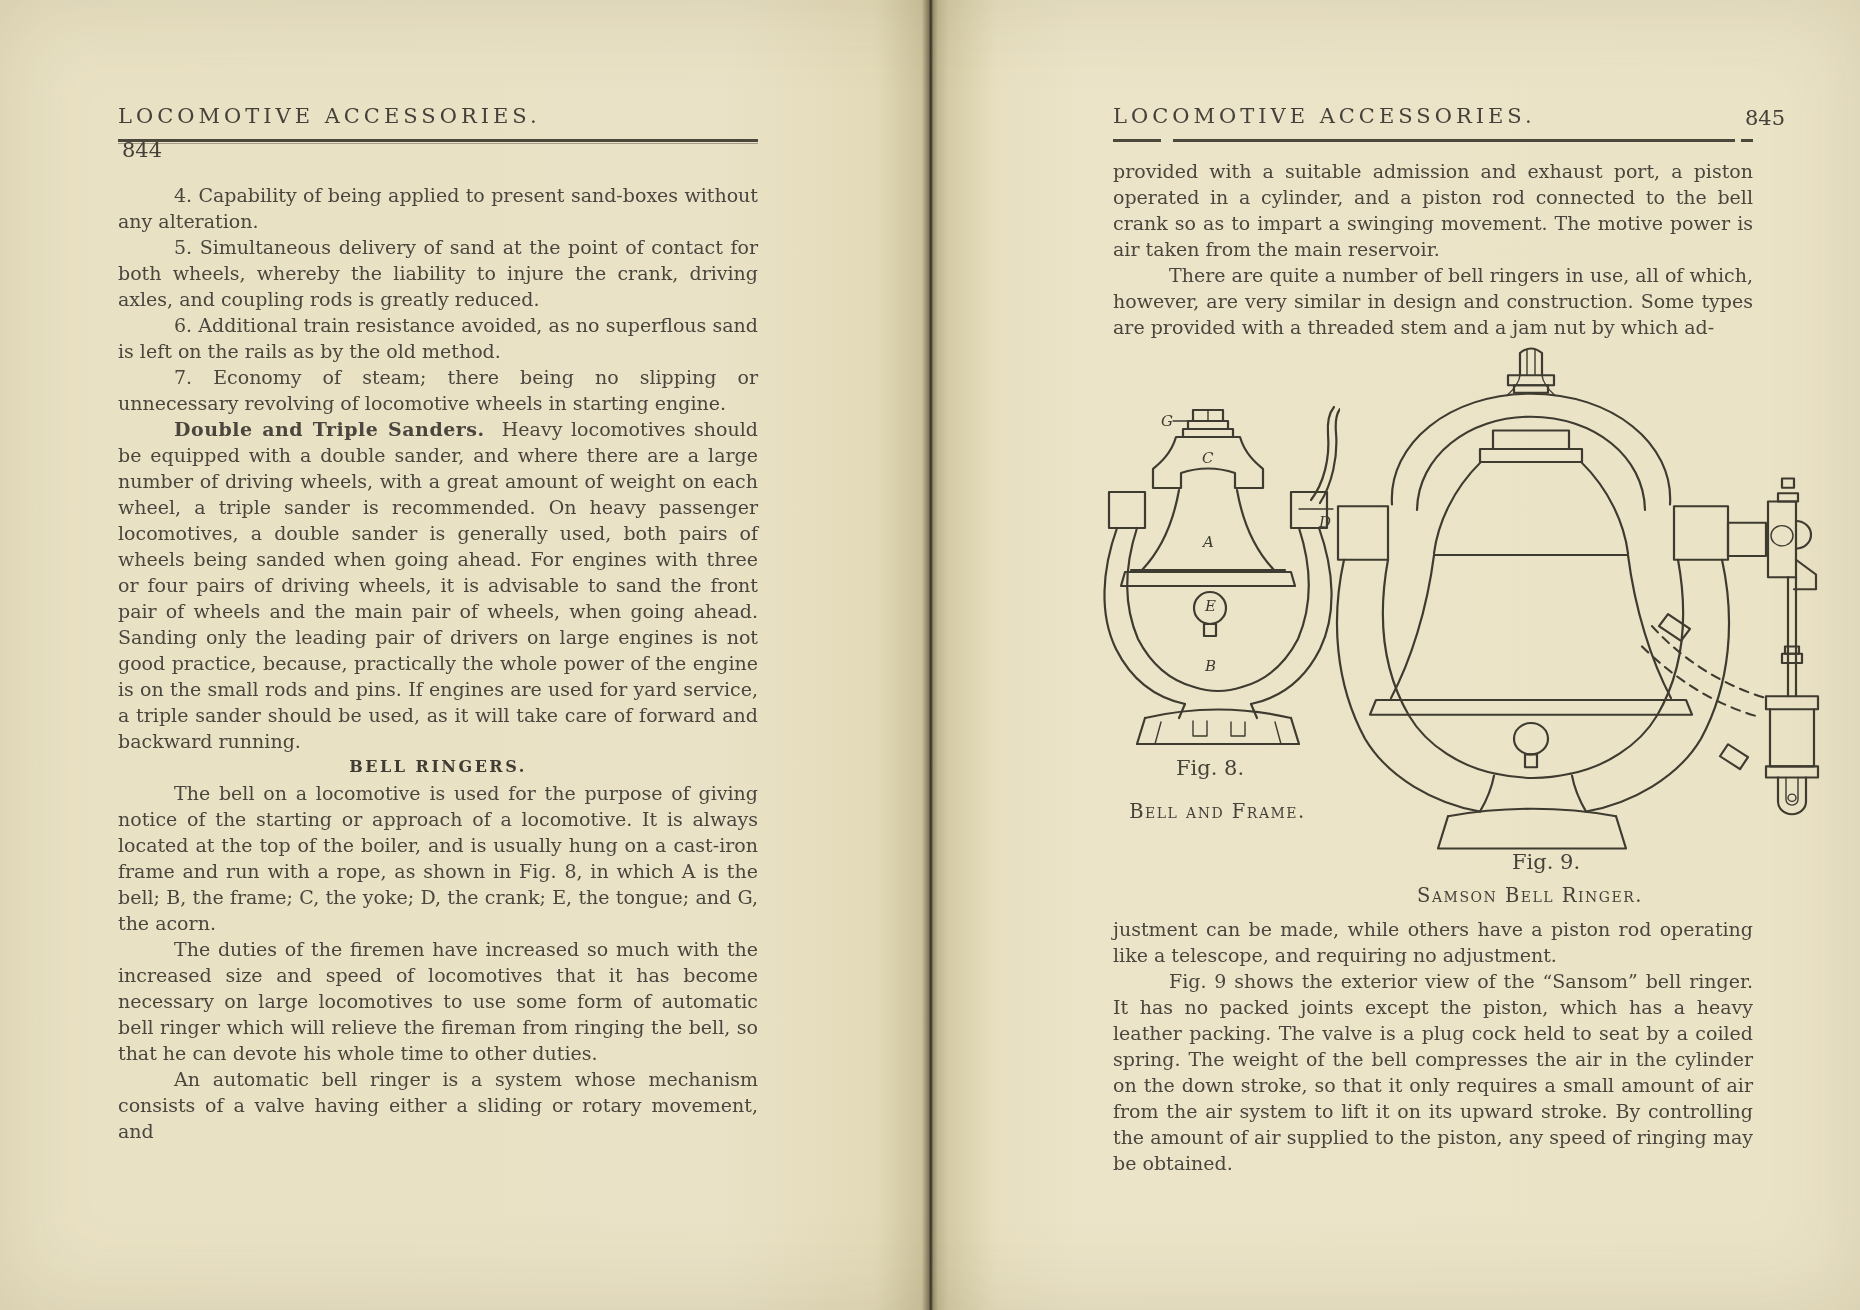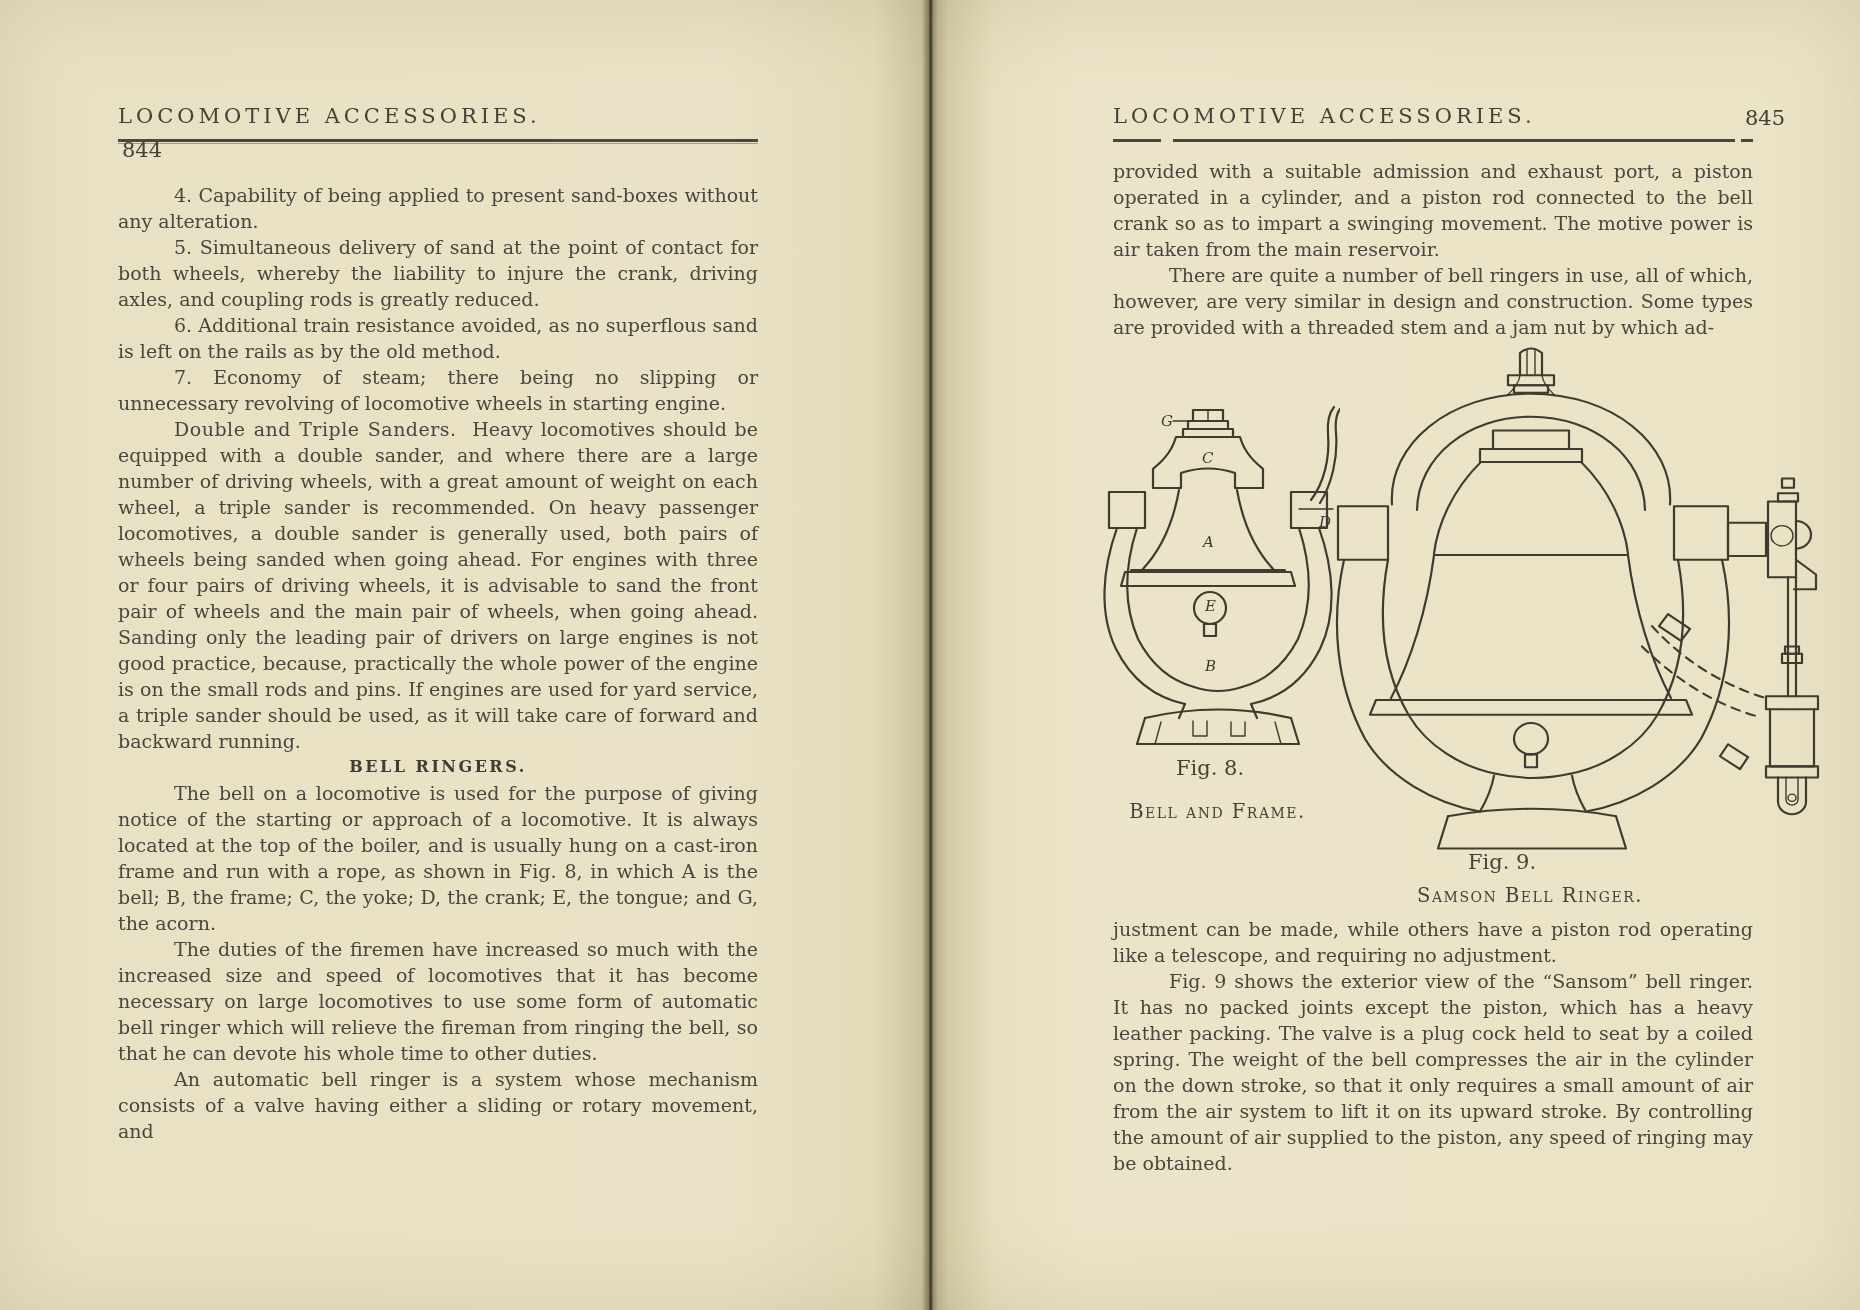--- a/index.html
+++ b/index.html
@@ -49,21 +49,21 @@
   }
 
   
   .textcol{
     position:absolute;
     font-size:19px;line-height:26px;text-align:justify;
     color:#4a463e;
   }
   .textcol p{margin:0;}
   .textcol p.ind{text-indent:56px;}
-  .lead-bold{font-weight:400;letter-spacing:.5px;}
+  .lead-bold{font-weight:700;letter-spacing:.5px;}
   .section-heading{
     text-align:center;font-weight:700;font-size:16px;letter-spacing:2.5px;
     margin:26px 0 18px 0;text-indent:0;color:#403c33;
   }
 
   
   .fig{position:absolute;}
   .fig svg{display:block;}
   .figcap-num{position:absolute;font-size:21px;color:#46423a;text-align:center;white-space:nowrap;}
   .figcap-title{
@@ -224,21 +224,21 @@
         <rect class="sketch" x="452" y="338" width="20" height="10"></rect>
         <rect class="sketch" x="436" y="384" width="52" height="14"></rect>
         <path class="sketch" d="M440,398 v62 h44 v-62"></path>
         <rect class="sketch" x="436" y="460" width="52" height="12"></rect>
         <path class="sketch" d="M448,472 v26 a14,14 0 0 0 28,0 v-26"></path>
         <path class="sketch-thin" d="M456,472 v24 a6,6 0 0 0 12,0 v-24"></path>
         <circle class="sketch-thin" cx="462" cy="494" r="4"></circle>
       </svg>
     </div>
 
-    <div class="figcap-num" style="left:492px;top:850px;width:160px;">Fig. 9.</div>
+    <div class="figcap-num" style="left:536px;top:850px;width:160px;">Fig. 9.</div>
     <div class="figcap-title" style="left:440px;top:884px;width:320px;">Samson Bell Ringer.</div>
 
     <div class="textcol" style="left:183px;top:916px;width:640px;">
       <p>justment can be made, while others have a piston rod operating like a telescope, and requiring no adjustment.</p>
       <p class="ind">Fig. 9 shows the exterior view of the “Sansom” bell ringer. It has no packed joints except the piston, which has a heavy leather packing. The valve is a plug cock held to seat by a coiled spring. The weight of the bell compresses the air in the cylinder on the down stroke, so that it only requires a small amount of air from the air system to lift it on its upward stroke. By controlling the amount of air supplied to the piston, any speed of ringing may be obtained.</p>
     </div>
   </div>
 
   <div class="gutter"></div>
   <div class="vignette"></div>

